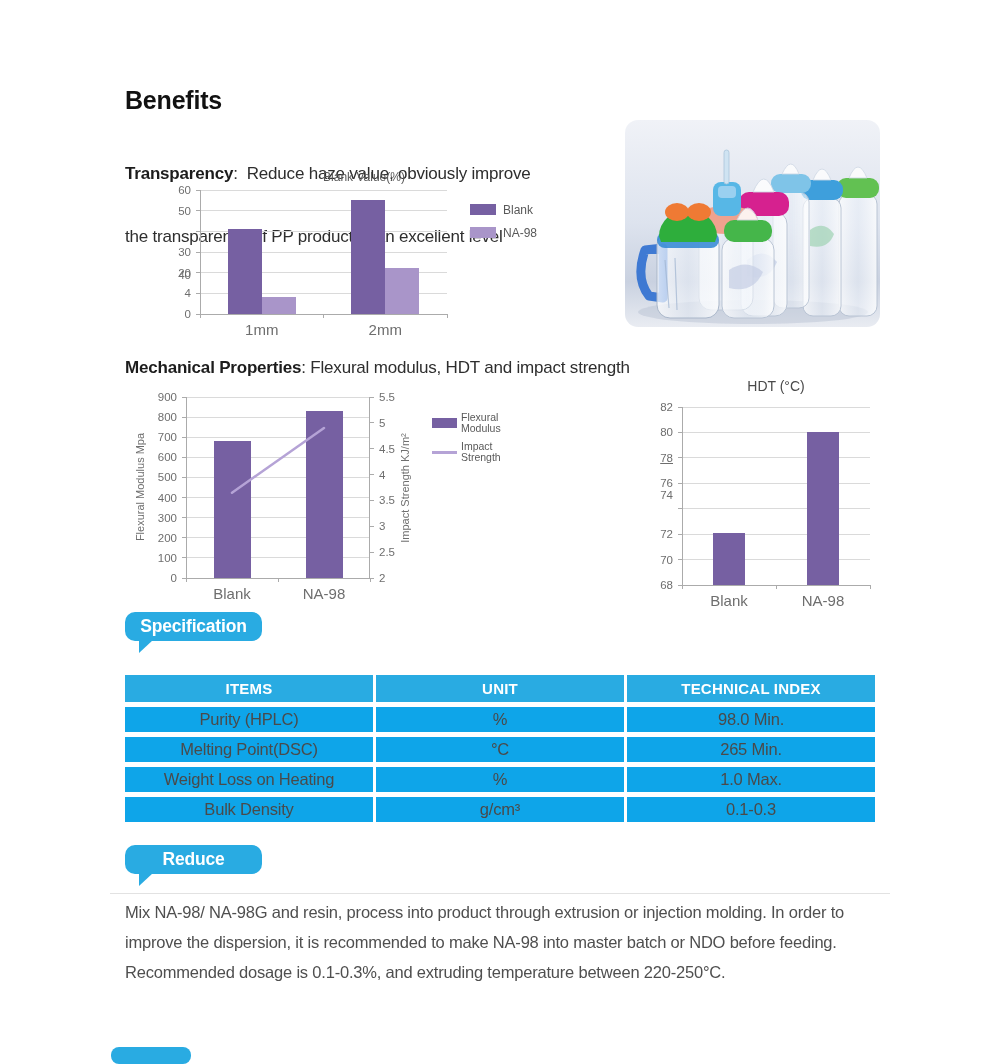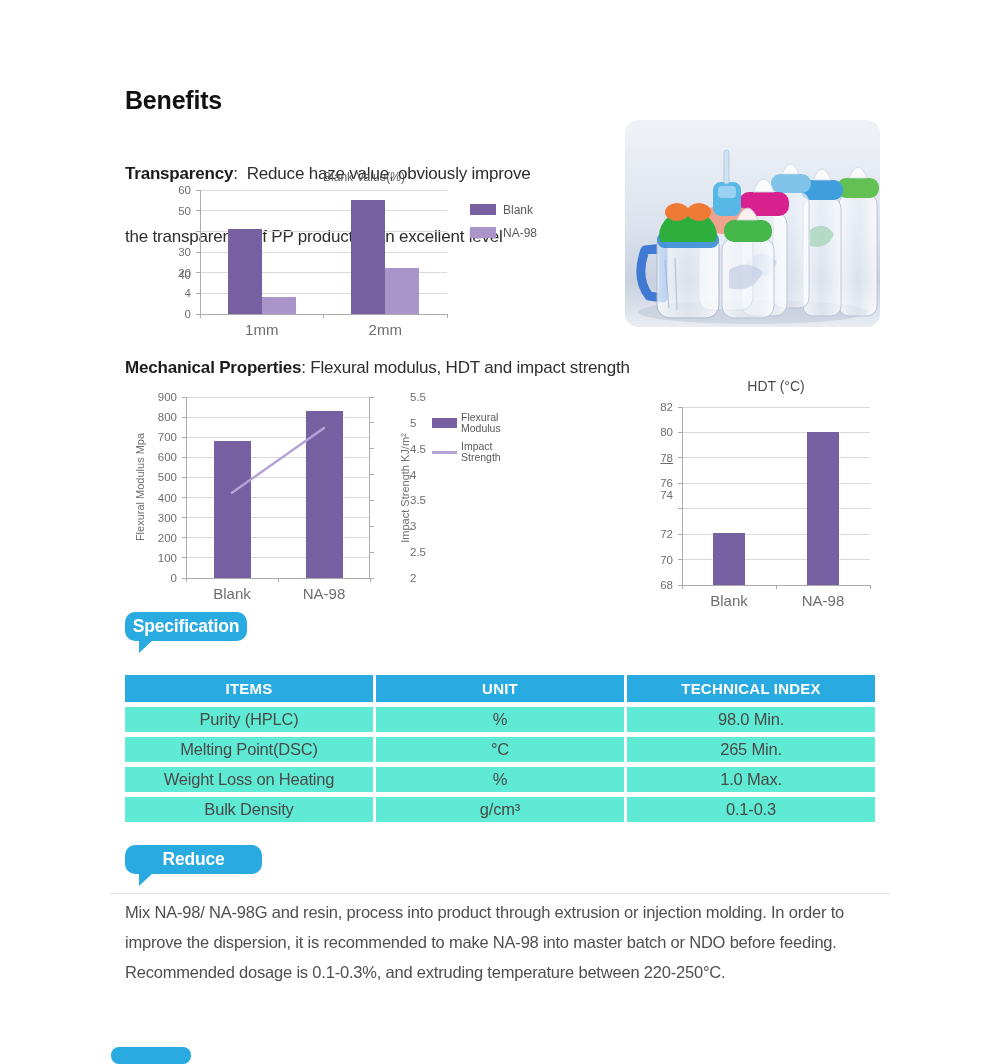--- a/index.html
+++ b/index.html
@@ -12,21 +12,21 @@
   .b{font-weight:bold;color:#1c1c1c;}
   
   .chart{position:absolute;}
   .chart .grid{position:absolute;left:0;right:0;height:1px;background:#dadada;}
   .chart .grid.axisline{background:#ababab;}
   .chart .vaxis{position:absolute;top:0;bottom:0;width:1px;background:#ababab;}
   .chart .vaxis-left{left:0;}
   .chart .vaxis-right{right:0;}
   .chart .tick{position:absolute;font-size:11.5px;color:#6e6e6e;white-space:nowrap;letter-spacing:0;}
   .chart .tick-left{left:-9px;transform:translate(-100%,-50%);}
-  .chart .tick-right{left:calc(100% + 9px);transform:translateY(-50%);margin-left:31px;}
+  .chart .tick-right{left:calc(100% + 9px);transform:translateY(-50%);}
   .chart .mark{position:absolute;background:#ababab;}
   .chart .mark-left{left:-4px;width:4px;height:1px;}
   .chart .mark-right{right:-4px;width:4px;height:1px;}
   .chart .mark-bottom{bottom:-4px;width:1px;height:4px;}
   .chart .cat{position:absolute;top:100%;margin-top:7px;transform:translateX(-50%);font-size:15px;color:#6e6e6e;letter-spacing:0;}
   .chart .bar{position:absolute;}
   .chart svg.lineplot{position:absolute;left:0;top:0;overflow:visible;}
   .chart-title{font-size:12px;color:#595959;transform:translateX(-50%);white-space:nowrap;letter-spacing:0;}
   .vlabel{font-size:11px;color:#6e6e6e;white-space:nowrap;transform:translate(-50%,-50%) rotate(-90deg);letter-spacing:0;}
   .legend-label{font-size:12px;color:#595959;letter-spacing:0;}
@@ -35,21 +35,21 @@
   
   .badge{position:absolute;background:#29abe2;color:#fff;font-weight:bold;font-size:17.5px;
          border-radius:10px;text-align:center;letter-spacing:-0.2px;}
   .badge-tail{position:absolute;width:0;height:0;border-top:13px solid #29abe2;border-right:14px solid transparent;}
   
   .spec-table{position:absolute;left:125px;top:675px;width:750px;}
   .spec-head{display:flex;gap:3px;}
   .spec-head .cell{flex:1;background:#29abe2;color:#fff;font-weight:bold;font-size:15px;
                    text-align:center;height:27px;line-height:27px;letter-spacing:0.2px;}
   .spec-row{display:flex;gap:3px;margin-top:5px;}
-  .spec-row .cell{flex:1;background:#5eead4;color:#4a4a4a;font-size:16.5px;text-align:center;
+  .spec-row .cell{flex:1;background:#0ea5e9;color:#4a4a4a;font-size:16.5px;text-align:center;
                   height:25px;line-height:25px;}
   .divider{position:absolute;height:1px;background:#e2e2e2;}
   .usage-para{font-size:16.5px;line-height:30px;color:#4f4f4f;}
   .photo{position:absolute;left:625px;top:120px;width:255px;height:207px;border-radius:13px;overflow:hidden;}
 </style>
 </head>
 <body>
 
 <div id="page">
 
@@ -262,21 +262,21 @@
       <div class="vaxis vaxis-left"></div>
       <div class="mark mark-bottom" style="left: -0.5px;"></div>
       <div class="mark mark-bottom" style="left: 93.5px;"></div>
       <div class="mark mark-bottom" style="left: 187.5px;"></div>
       <div class="bar" style="left: 31px; width: 32px; top: 125.871px; height: 52.1286px; background: rgb(118, 96, 162);"></div>
       <div class="cat" style="left: 47px;">Blank</div>
       <div class="bar" style="left: 125px; width: 32px; top: 25.4286px; height: 152.571px; background: rgb(118, 96, 162);"></div>
       <div class="cat" style="left: 141px;">NA-98</div>
     </div>
 
-  <div class="badge" style="left:125px;top:612px;width:122px;height:29px;line-height:29px;">Specification</div>
+  <div class="badge" style="left:125px;top:612px;width:137px;height:29px;line-height:29px;">Specification</div>
   <div class="badge-tail" style="left:139px;top:640px;"></div>
 
   <div class="spec-table">
     <div class="spec-head">
         <div class="cell">ITEMS</div>
         <div class="cell">UNIT</div>
         <div class="cell">TECHNICAL INDEX</div>
       </div>
     <div>
         <div class="spec-row">

